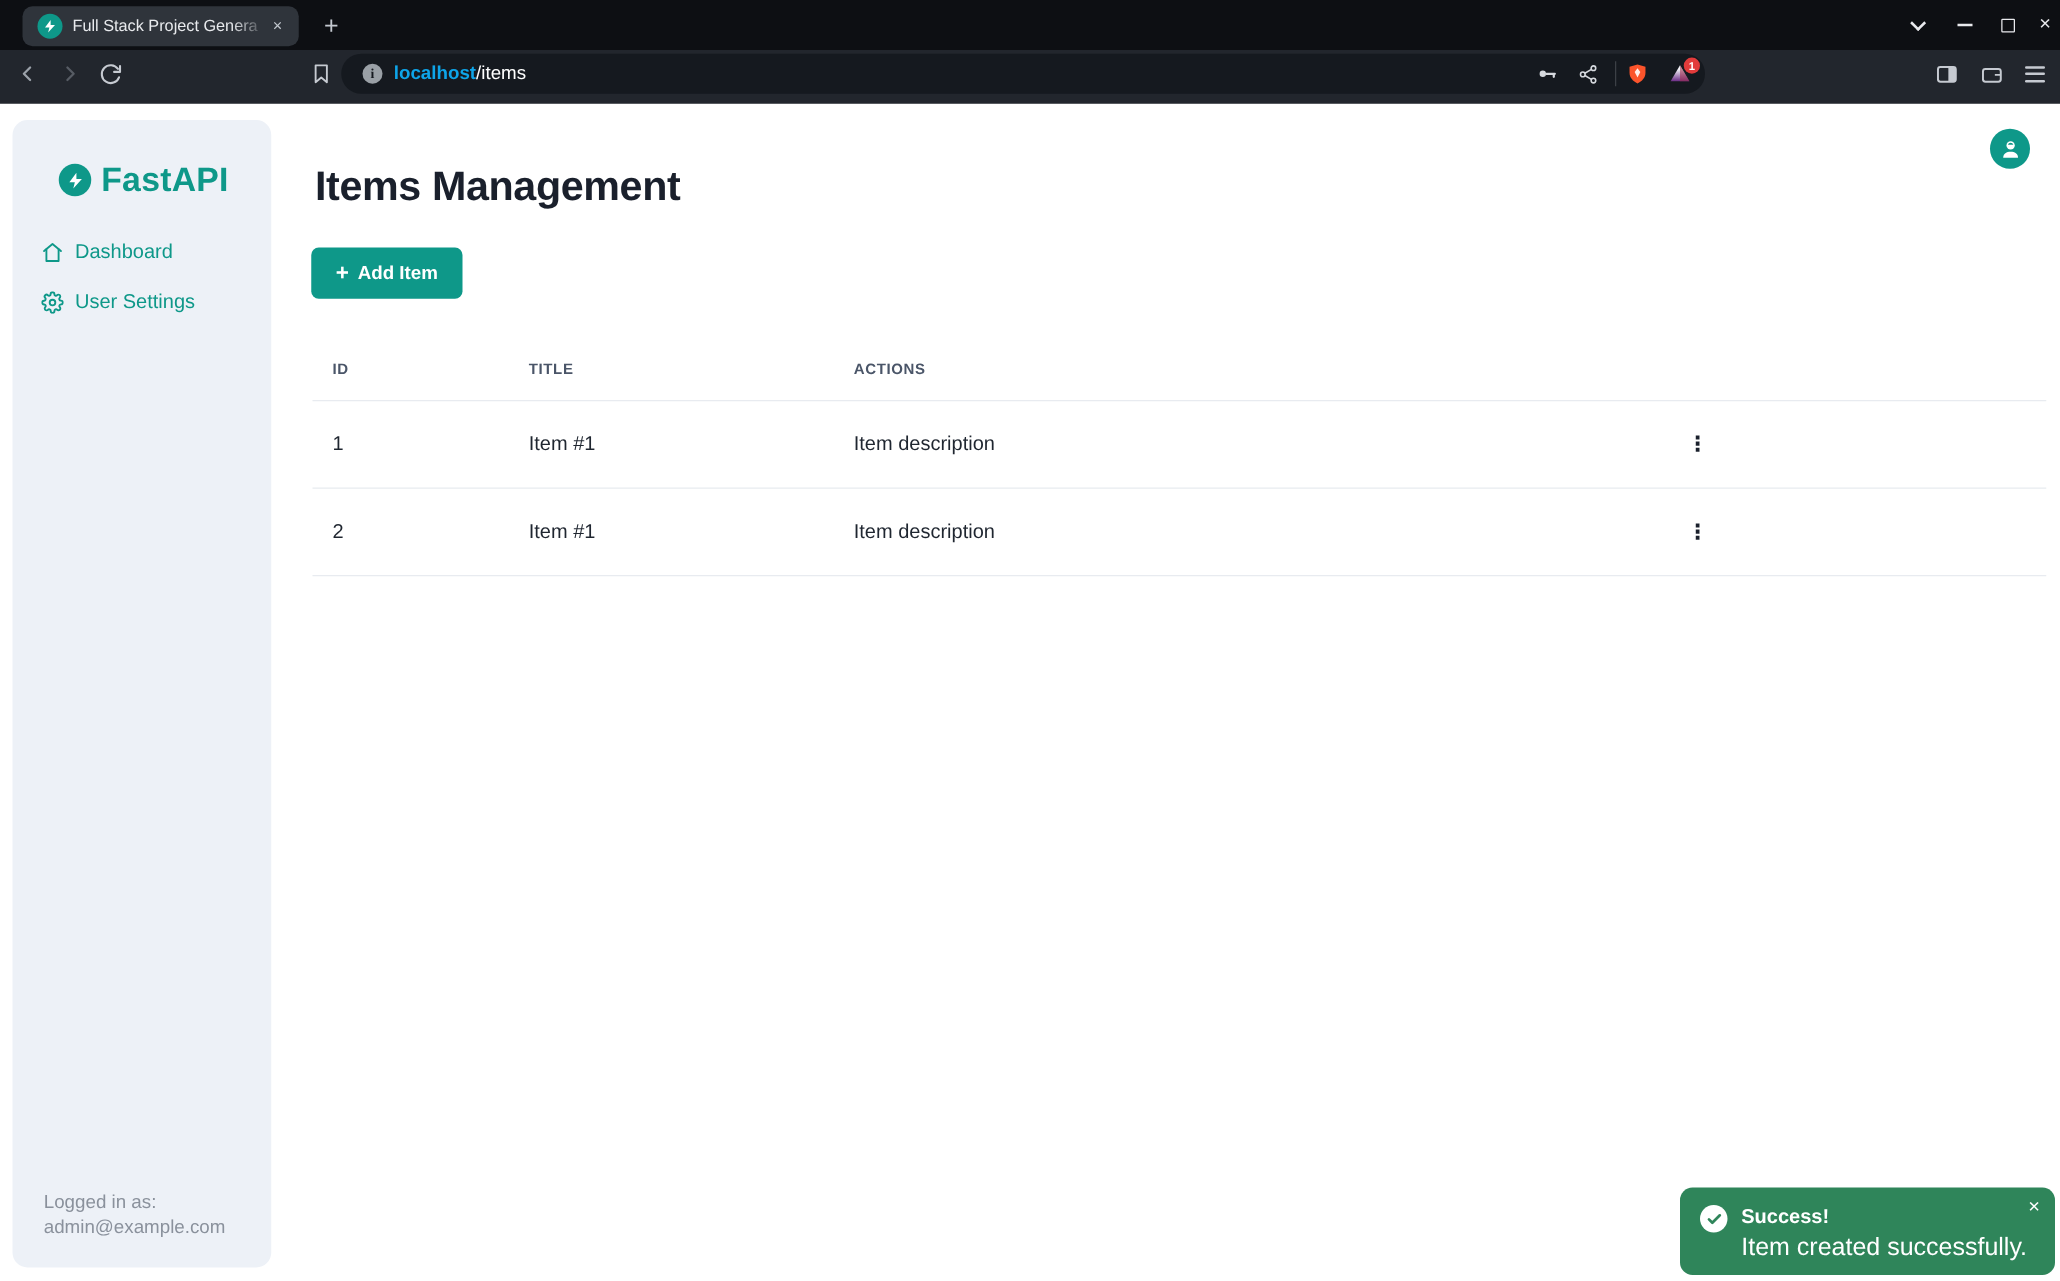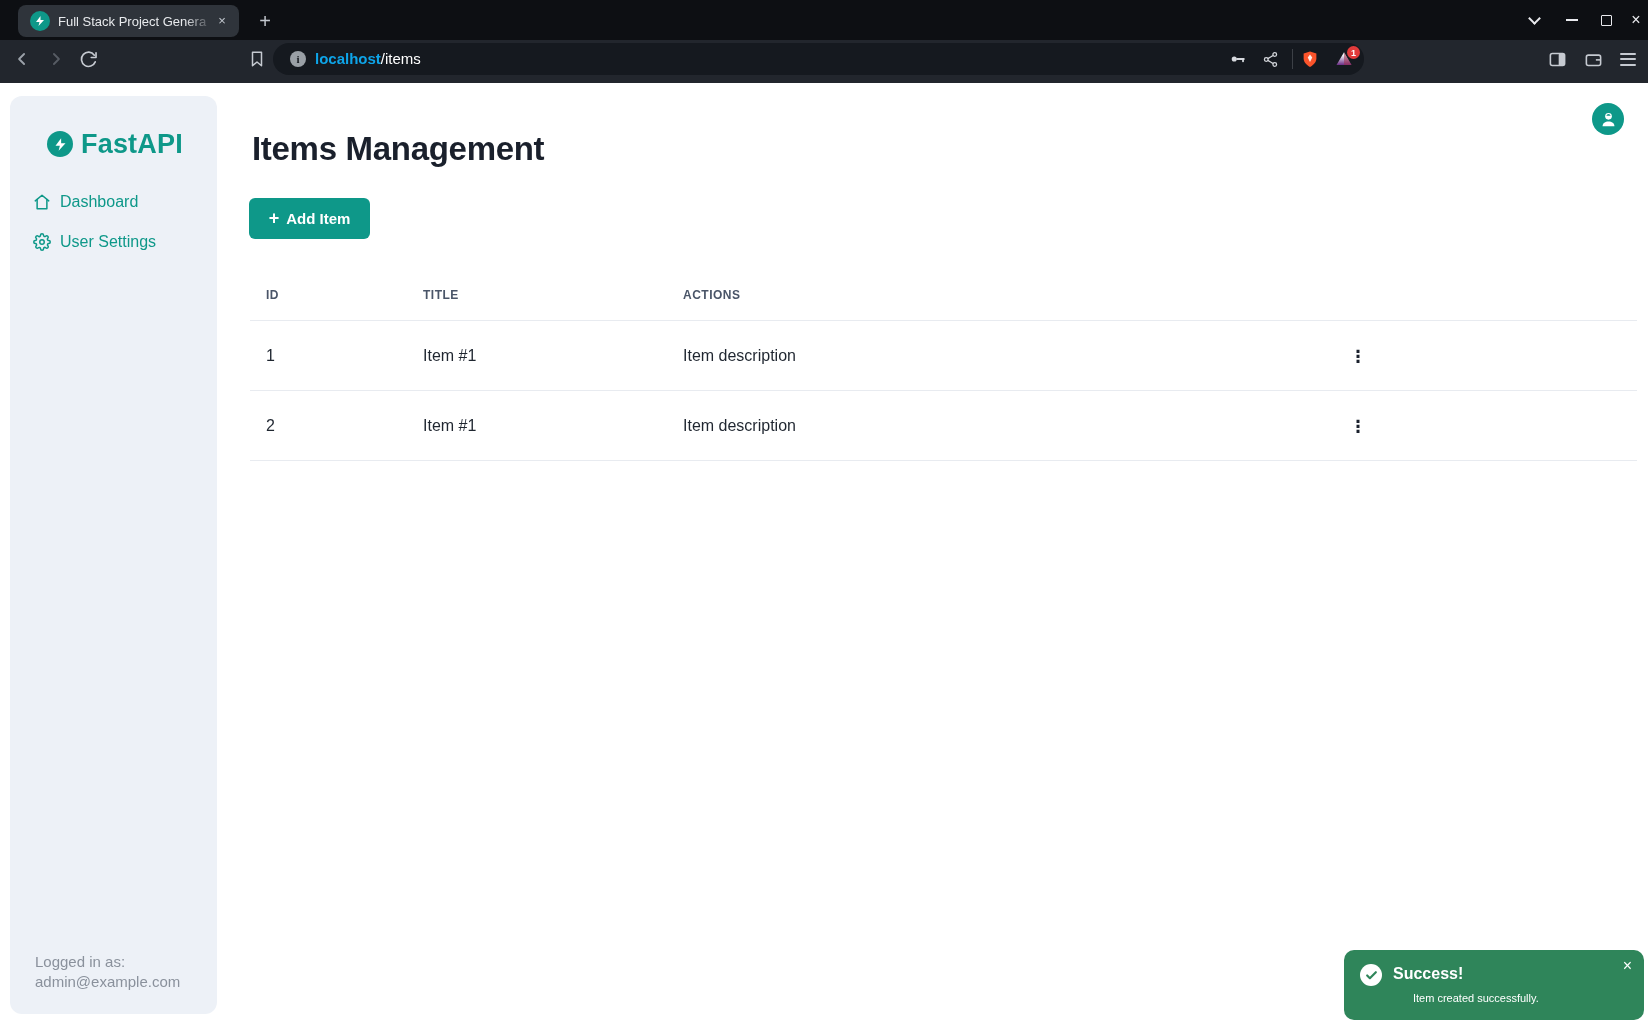--- a/index.html
+++ b/index.html
@@ -66,21 +66,21 @@
   .kebab-btn { background:none; border:none; color:#1a202c; font-size:17px; font-weight:bold; width:24px; height:24px;
          margin-left:28px; padding:0; line-height:24px; text-align:center; font-family:"DejaVu Sans", sans-serif; }
 
   .avatar-btn { position:absolute; left:1592px; top:103px; width:32px; height:32px; border-radius:50%; background:#0e9889;
          border:none; display:flex; align-items:center; justify-content:center; }
 
   .toast { position:absolute; left:1344px; top:950px; width:300px; height:70px; background:#2f855a; border-radius:10px; color:#fff; }
   .toast-check { position:absolute; left:16px; top:14px; width:22px; height:22px; border-radius:50%; background:#fff;
          display:flex; align-items:center; justify-content:center; }
   .toast-title { position:absolute; left:49px; top:14px; font-size:16px; font-weight:bold; line-height:20px; }
-  .toast-msg { position:absolute; left:49px; top:38px; font-size:11px; line-height:20px;margin-left:20px; }
+  .toast-msg { position:absolute; left:49px; top:38px; font-size:20px; line-height:20px; }
   .toast-close { position:absolute; right:10px; top:6px; background:none; border:none; color:#fff; font-size:16px; line-height:16px; padding:2px; }
 </style>
 </head>
 <body>
 
 <div class="screen">
 
   <div class="titlebar">
     <div class="tab">
       <span class="favicon">

